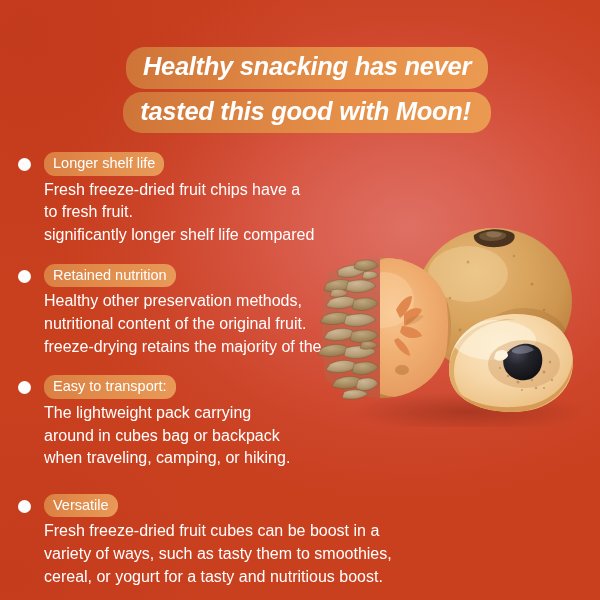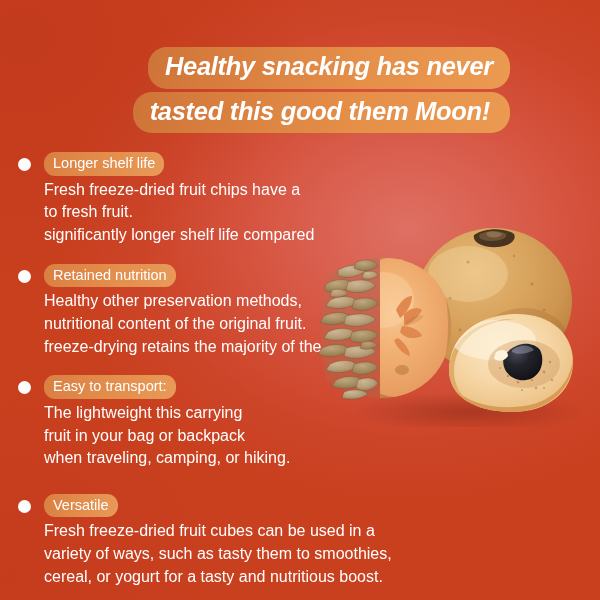--- a/index.html
+++ b/index.html
@@ -26,21 +26,21 @@
       radial-gradient(ellipse 75% 70% at 4% 6%, rgba(185,52,24,.42) 0%, rgba(185,52,24,0) 62%),
       radial-gradient(ellipse 60% 55% at 2% 96%, rgba(185,52,24,.30) 0%, rgba(185,52,24,0) 60%);
     pointer-events:none;
   }
 
   
   #headline {
     position:absolute;
     left:104px; top:47px;
     width:406px;
-    display:flex; flex-direction:column; align-items:flex-end;
+    display:flex; flex-direction:column; align-items:center;
     gap:3px;
     z-index:5;
   }
   .hl-line {
     display:inline-block;
     color:#ffffff;
     font-size:25.5px;
     font-style:italic;
     font-weight:bold;
     letter-spacing:-0.3px;
@@ -97,21 +97,21 @@
   }
   #fruit svg { display:block; width:100%; height:100%; }
 </style>
 </head>
 <body>
 
 <div id="poster">
 
   <div id="headline">
     <span class="hl-line l1">Healthy snacking has never</span>
-    <span class="hl-line l2">tasted this good them Moon!</span>
+    <span class="hl-line l2">tasted this good with Moon!</span>
   </div>
 
   <div id="fruit">
     <svg viewBox="0 0 262 205" xmlns="http://www.w3.org/2000/svg">
       <defs>
         <radialGradient id="gWhole" cx="38%" cy="30%" r="78%">
           <stop offset="0%" stop-color="#e5b877"></stop>
           <stop offset="42%" stop-color="#d9a55f"></stop>
           <stop offset="74%" stop-color="#cd954f"></stop>
           <stop offset="100%" stop-color="#b87c3c"></stop>
@@ -294,30 +294,30 @@
         <span>Healthy other preservation methods,</span>
         <span>nutritional content of the original fruit.</span>
         <span>freeze-drying retains the majority of the</span>
       </div>
     </div>
 
     <div class="feature">
       <span class="dot"></span>
       <span class="ftitle">Easy to transport:</span>
       <div class="fbody">
-        <span>The lightweight this carrying</span>
-        <span>fruit in your bag or backpack</span>
+        <span>The lightweight pack carrying</span>
+        <span>around in cubes bag or backpack</span>
         <span>when traveling, camping, or hiking.</span>
       </div>
     </div>
 
     <div class="feature">
       <span class="dot"></span>
       <span class="ftitle">Versatile</span>
       <div class="fbody">
-        <span>Fresh freeze-dried fruit cubes can be used in a</span>
+        <span>Fresh freeze-dried fruit cubes can be boost in a</span>
         <span>variety of ways, such as tasty them to smoothies,</span>
         <span>cereal, or yogurt for a tasty and nutritious boost.</span>
       </div>
     </div>
 
   </div>
 </div>
 
 </body></html>

